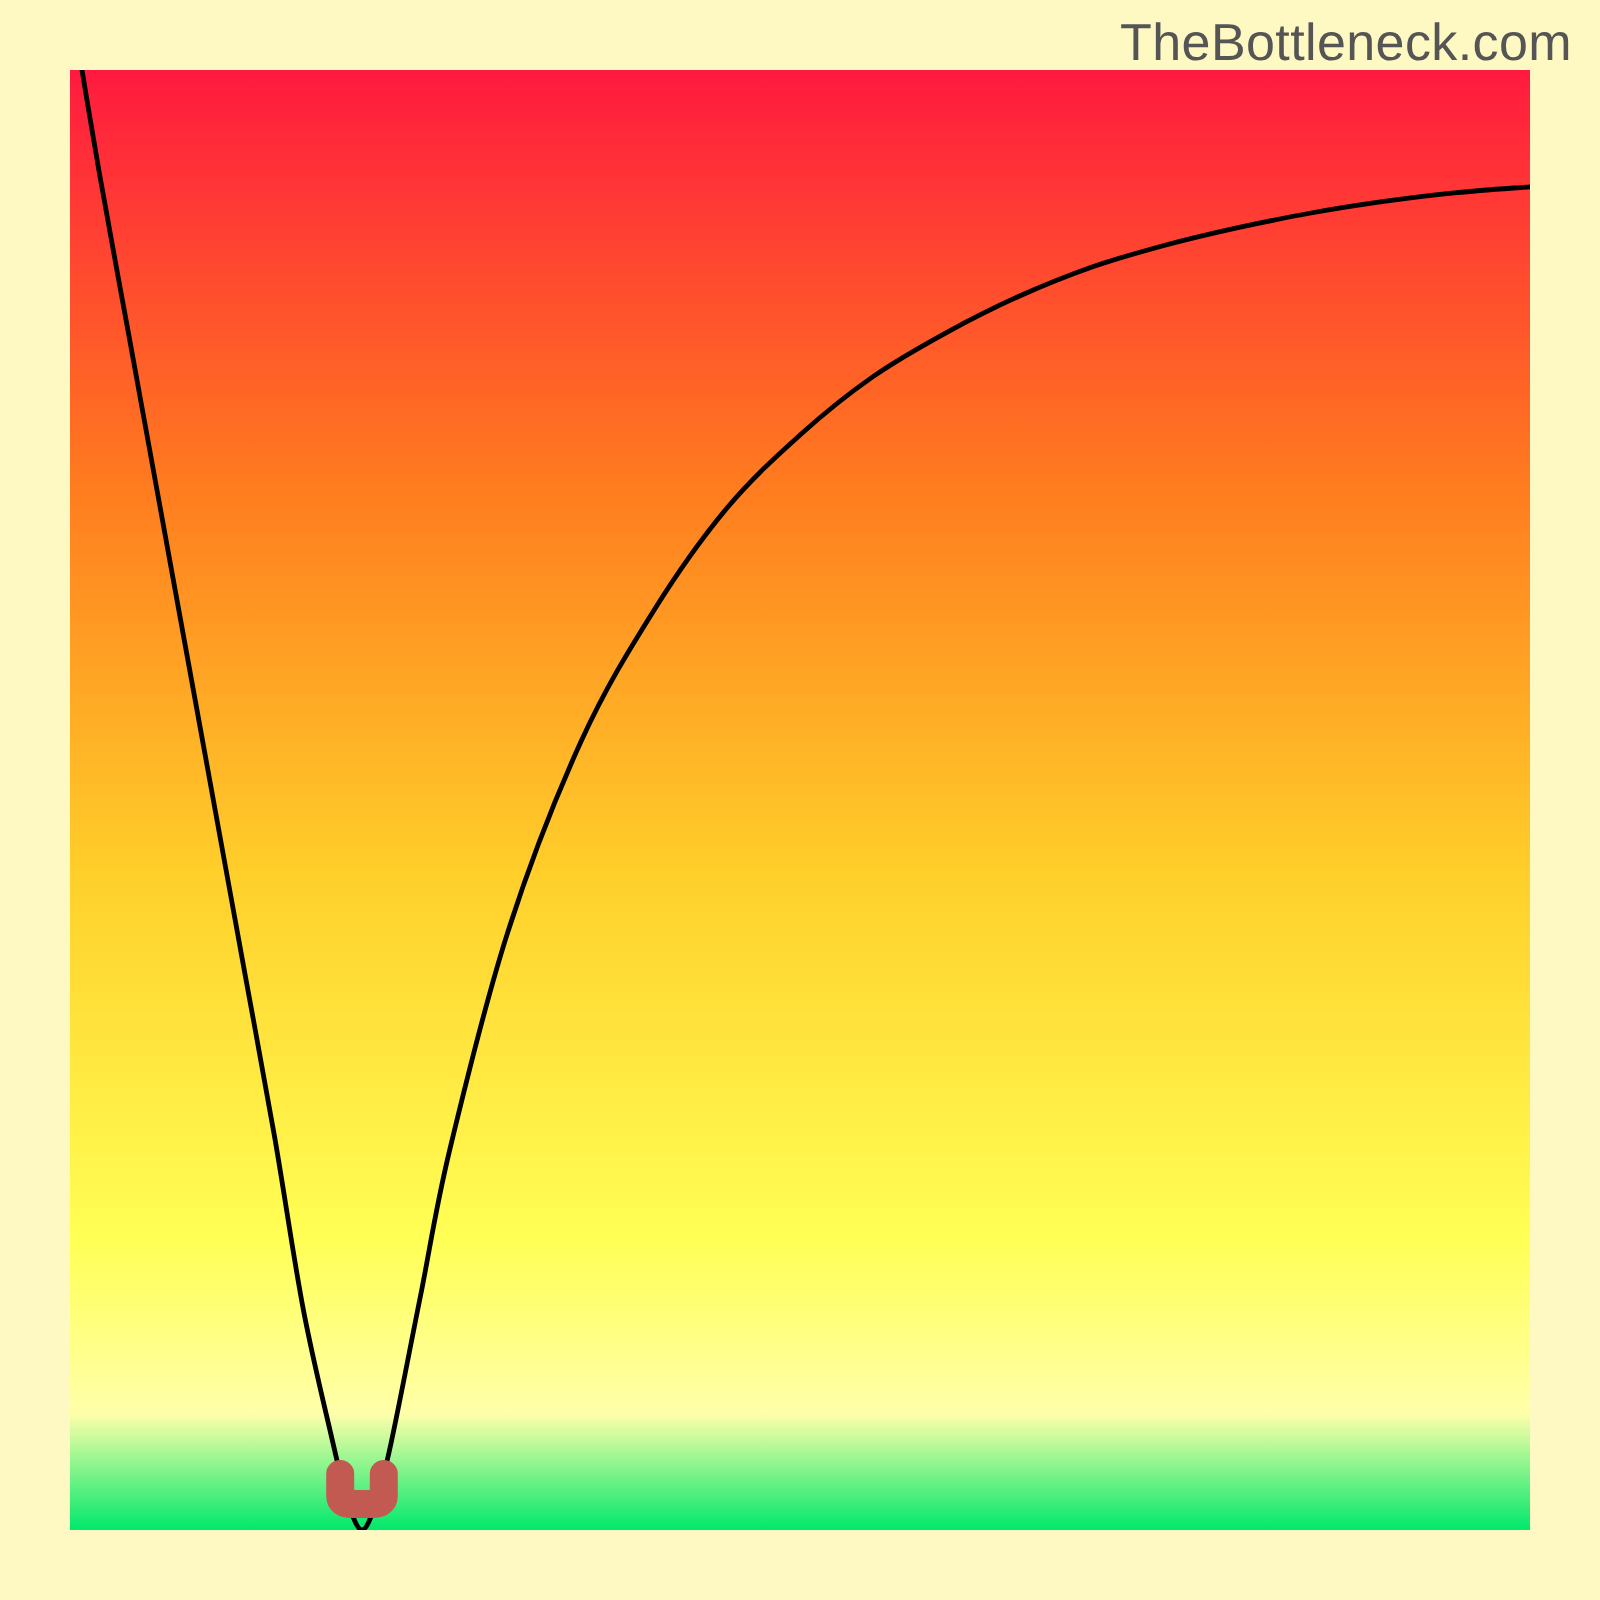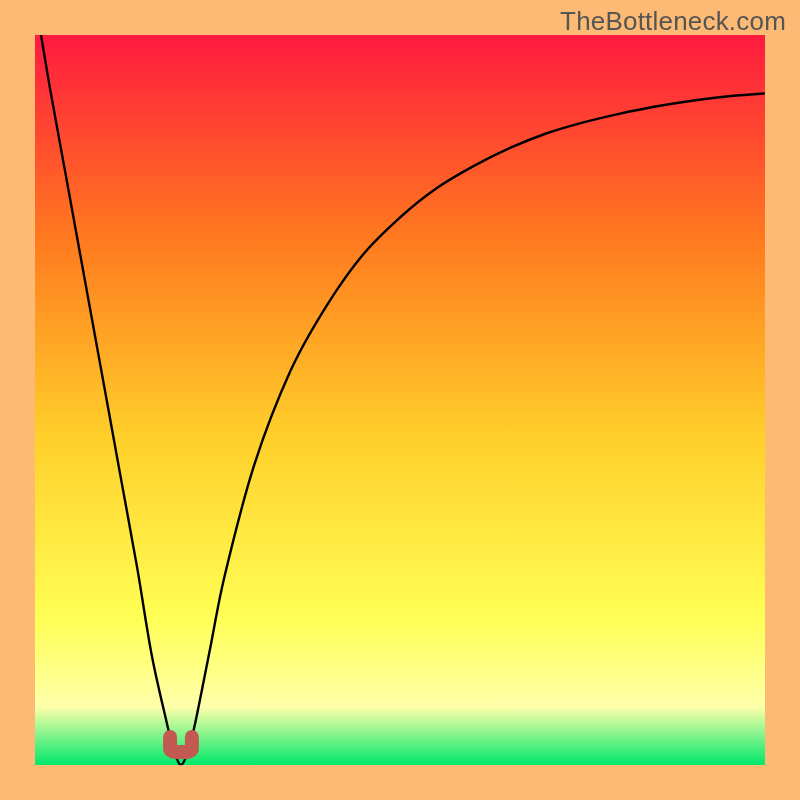--- a/index.html
+++ b/index.html
@@ -9,21 +9,21 @@
     height: 800px;
     background: #000;
     overflow: hidden;
   }
   .frame {
     position: absolute;
     left: 0;
     top: 0;
     width: 800px;
     height: 800px;
-    background: #fdba74;
+    background: #fef9c3;
   }
   .watermark {
     position: absolute;
     top: 6px;
     right: 14px;
     color: #555;
     font-family: Arial, Helvetica, sans-serif;
     font-size: 26px;
     letter-spacing: 0.2px;
     z-index: 50;

